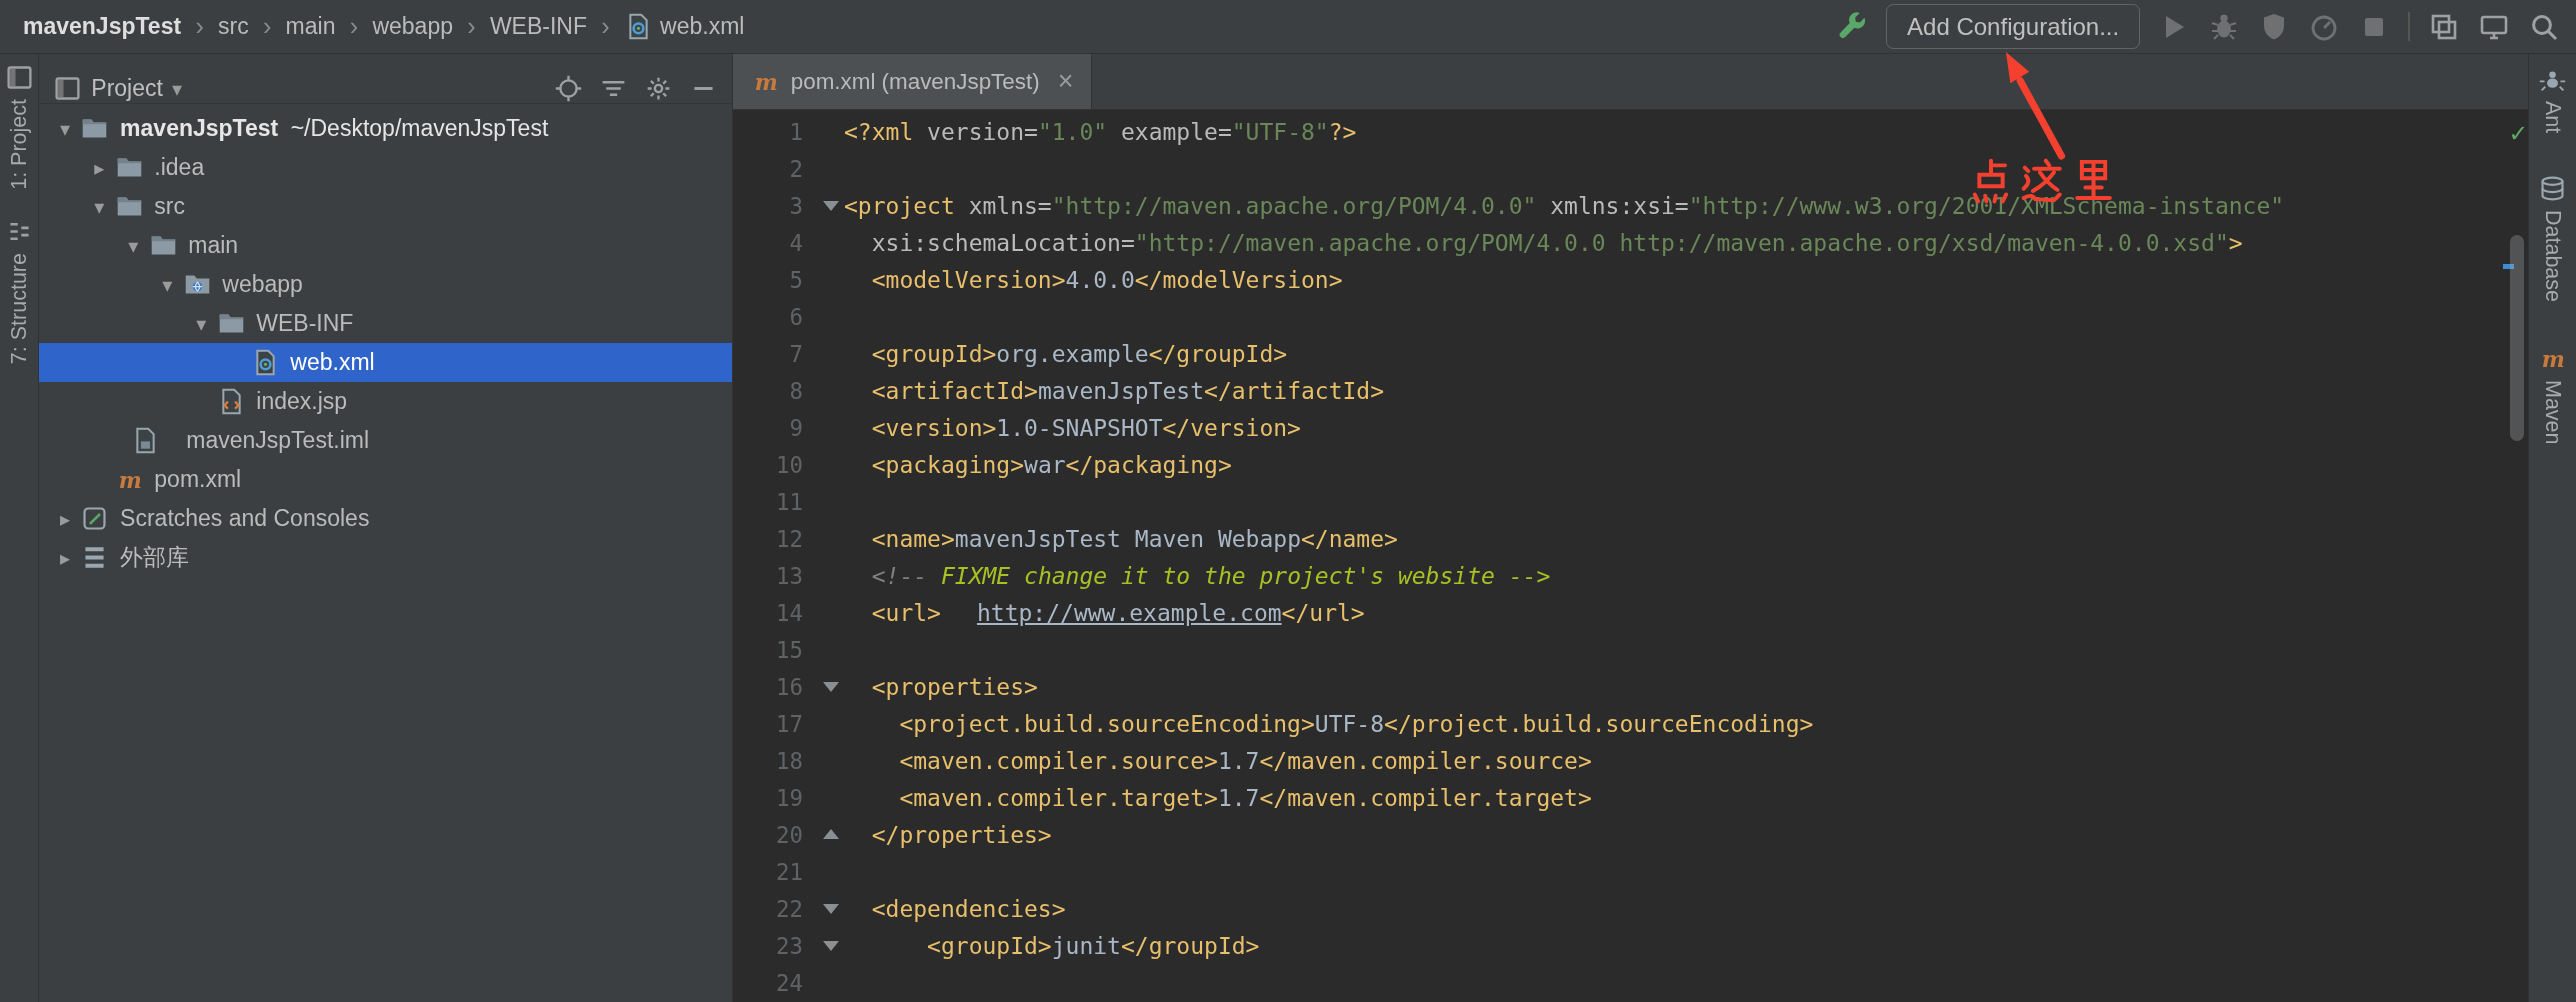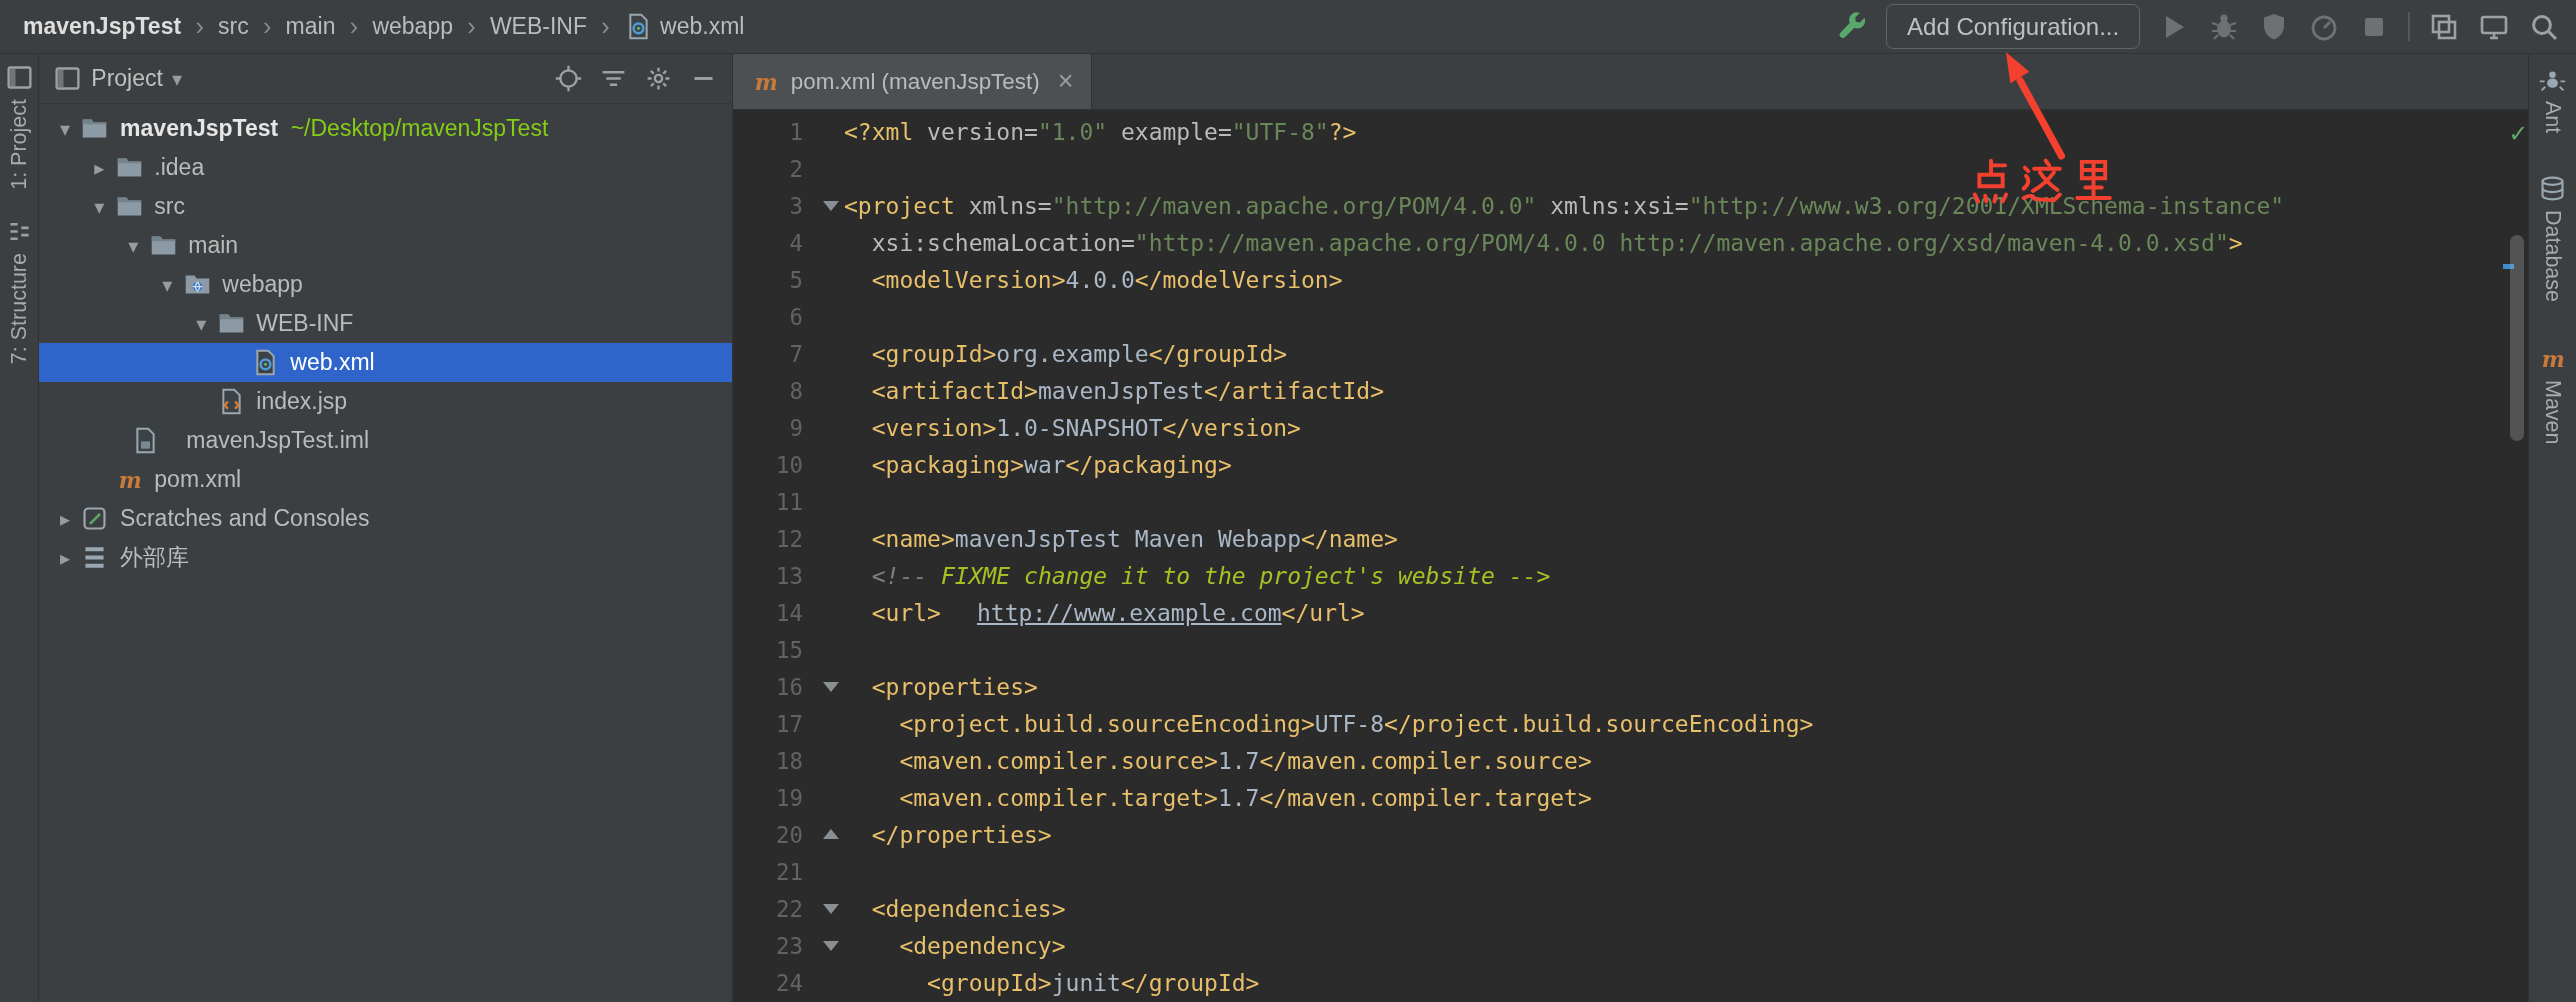--- a/index.html
+++ b/index.html
@@ -33,33 +33,33 @@
   .stripe-right .stripe-btn { margin-bottom:41px; }
   .stripe-label { font-size:21.5px; color:#a7abae; white-space:nowrap; }
   .stripe-left .stripe-label { writing-mode:vertical-rl; transform:rotate(180deg); }
   .stripe-right .stripe-label { writing-mode:vertical-rl; }
   .icon { display:inline-flex; width:29px; height:29px; flex:0 0 auto; }
   .icon svg { width:100%; height:100%; }
 
   
   .project-panel { width:694px; flex:0 0 auto; background:#3c3f41; border-right:1.8px solid #323232;
                    display:flex; flex-direction:column; min-height:0; }
-  .panel-header { height:50px; flex:0 0 auto; display:flex; align-items:center; gap:26px;
+  .panel-header { height:50px; flex:0 0 auto; display:flex; align-items:flex-end; gap:26px;
                   padding:0 14.3px; font-size:23px; color:#c0c0c0; border-bottom:0.9px solid #333638; }
   .panel-title-wrap { display:flex; align-items:center; gap:9px; }
   .caret { color:#9b9b9b; font-size:20px; }
   .panel-header-icons { margin-left:auto; display:flex; align-items:center; gap:16px; }
   .panel-tree { flex:1; padding-top:5.4px; overflow:hidden; }
   .tree-row { height:39px; display:flex; align-items:center; font-size:23px; color:#bbbbbb; white-space:nowrap; cursor:default; }
   .tree-row.selected { background:#2f65ca; }
   .tree-row.selected .tree-label { color:#ffffff; }
   .chev { width:30.5px; flex:0 0 auto; text-align:center; color:#9b9b9b; font-size:20px; }
   .tree-row .icon { margin-right:10.8px; }
   .tree-label.bold { font-weight:bold; color:#e6e6e6; }
-  .hint { color:#84cc16; margin-left:12.5px;text-align:center; }
+  .hint { color:#e5e5e5; margin-left:12.5px;text-align:center; }
 
   
   .editor-area { flex:1; min-width:0; display:flex; flex-direction:column; background:#2b2b2b; }
   .tab-bar { height:56px; flex:0 0 auto; background:#3c3f41; display:flex; align-items:stretch; border-bottom:0.9px solid #323232; }
   .tab { background:#4c5052; display:flex; align-items:center; gap:10.8px; padding:0 18px;
          font-size:22.4px; color:#bbbbbb; border-right:1.8px solid #323232; }
   .tab-close { color:#9b9b9b; font-size:27px; margin-left:7.2px; line-height:1; }
   .editor-body { flex:1; min-height:0; position:relative; display:flex;
                  font-family:"DejaVu Sans Mono","Liberation Mono",monospace; font-size:23px; }
   .gutter { width:111px; flex:0 0 auto; padding-top:3.6px; }
@@ -432,21 +432,20 @@
             <div class="code-line"><span class="seg-plain">  </span><span class="seg-comment">&lt;!-- </span><span class="seg-todo">FIXME change it to the project's website --&gt;</span></div>
             <div class="code-line"><span class="seg-plain">  </span><span class="seg-tag">&lt;url&gt;</span><span class="seg-link">http://www.example.com</span><span class="seg-tag">&lt;/url&gt;</span></div>
             <div class="code-line"> </div>
             <div class="code-line"><span class="seg-plain">  </span><span class="seg-tag">&lt;properties&gt;</span></div>
             <div class="code-line"><span class="seg-plain">    </span><span class="seg-tag">&lt;project.build.sourceEncoding&gt;</span><span class="seg-plain">UTF-8</span><span class="seg-tag">&lt;/project.build.sourceEncoding&gt;</span></div>
             <div class="code-line"><span class="seg-plain">    </span><span class="seg-tag">&lt;maven.compiler.source&gt;</span><span class="seg-plain">1.7</span><span class="seg-tag">&lt;/maven.compiler.source&gt;</span></div>
             <div class="code-line"><span class="seg-plain">    </span><span class="seg-tag">&lt;maven.compiler.target&gt;</span><span class="seg-plain">1.7</span><span class="seg-tag">&lt;/maven.compiler.target&gt;</span></div>
             <div class="code-line"><span class="seg-plain">  </span><span class="seg-tag">&lt;/properties&gt;</span></div>
             <div class="code-line"> </div>
             <div class="code-line"><span class="seg-plain">  </span><span class="seg-tag">&lt;dependencies&gt;</span></div>
-            <div class="code-line"><span class="seg-plain">    </span><span class="seg-tag">&lt;dependency&gt;</span></div>
             <div class="code-line"><span class="seg-plain">      </span><span class="seg-tag">&lt;groupId&gt;</span><span class="seg-plain">junit</span><span class="seg-tag">&lt;/groupId&gt;</span></div>
           </div>
         <div class="right-rail">
           <span class="inspections-ok">✓</span>
           <span class="stripe-mark"></span>
           <span class="scroll-thumb"></span>
         </div>
       </div>
     </div>
 

